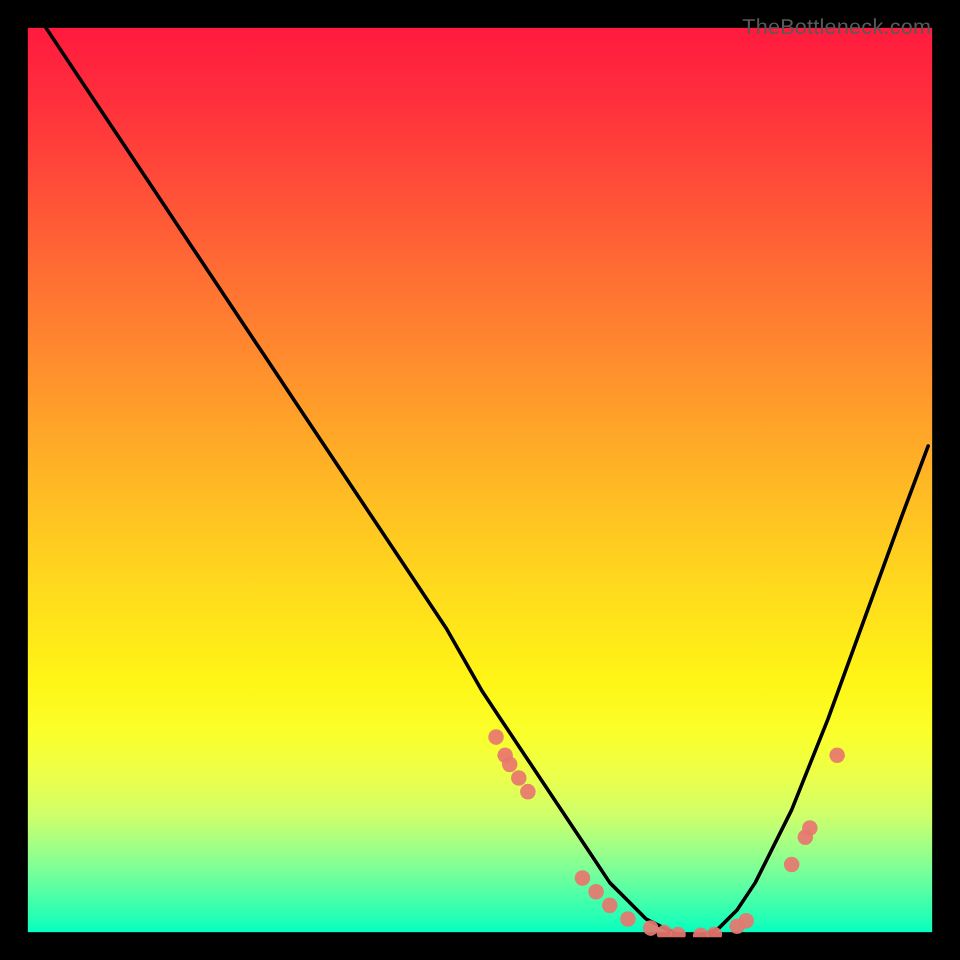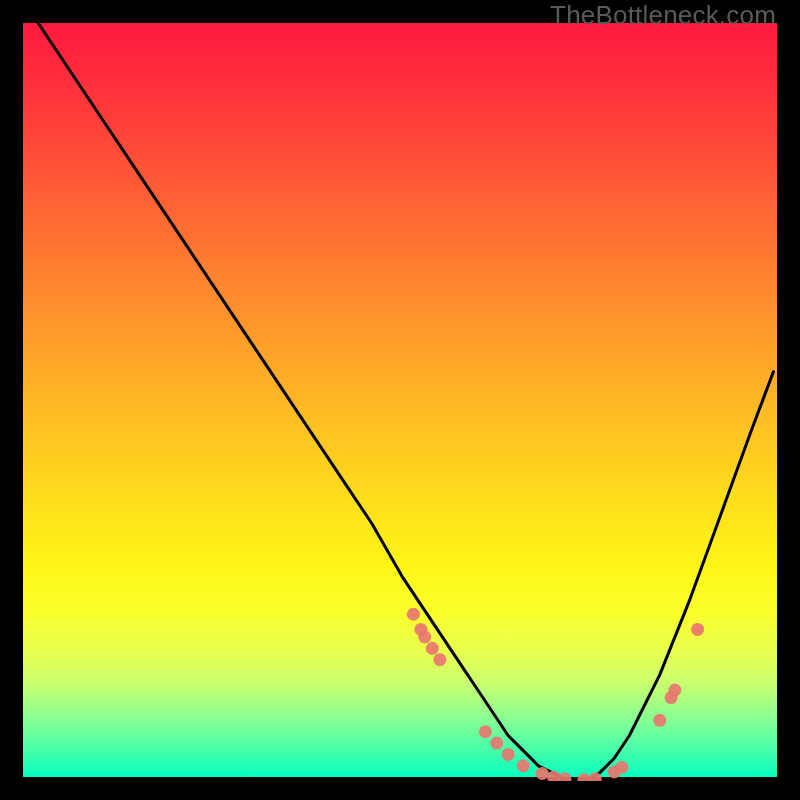--- a/index.html
+++ b/index.html
@@ -40,24 +40,24 @@
       #7dff97 93%,
       #4cffa8 96%,
       #1affb8 99%,
       #00ffc0 100%
     );
     border: 2px solid #000;
     box-sizing: border-box;
   }
   .watermark {
     position: absolute;
-    top: 0px;
+    top: 12px;
     right: 24px;
     color: #5a5a5a;
-    font-size: 26px;
+    font-size: 18px;
     font-weight: 500;
     letter-spacing: 0.2px;
     z-index: 5;
   }
   svg.curve {
     position: absolute;
     left: 0;
     top: 0;
     width: 758px;
     height: 758px;

